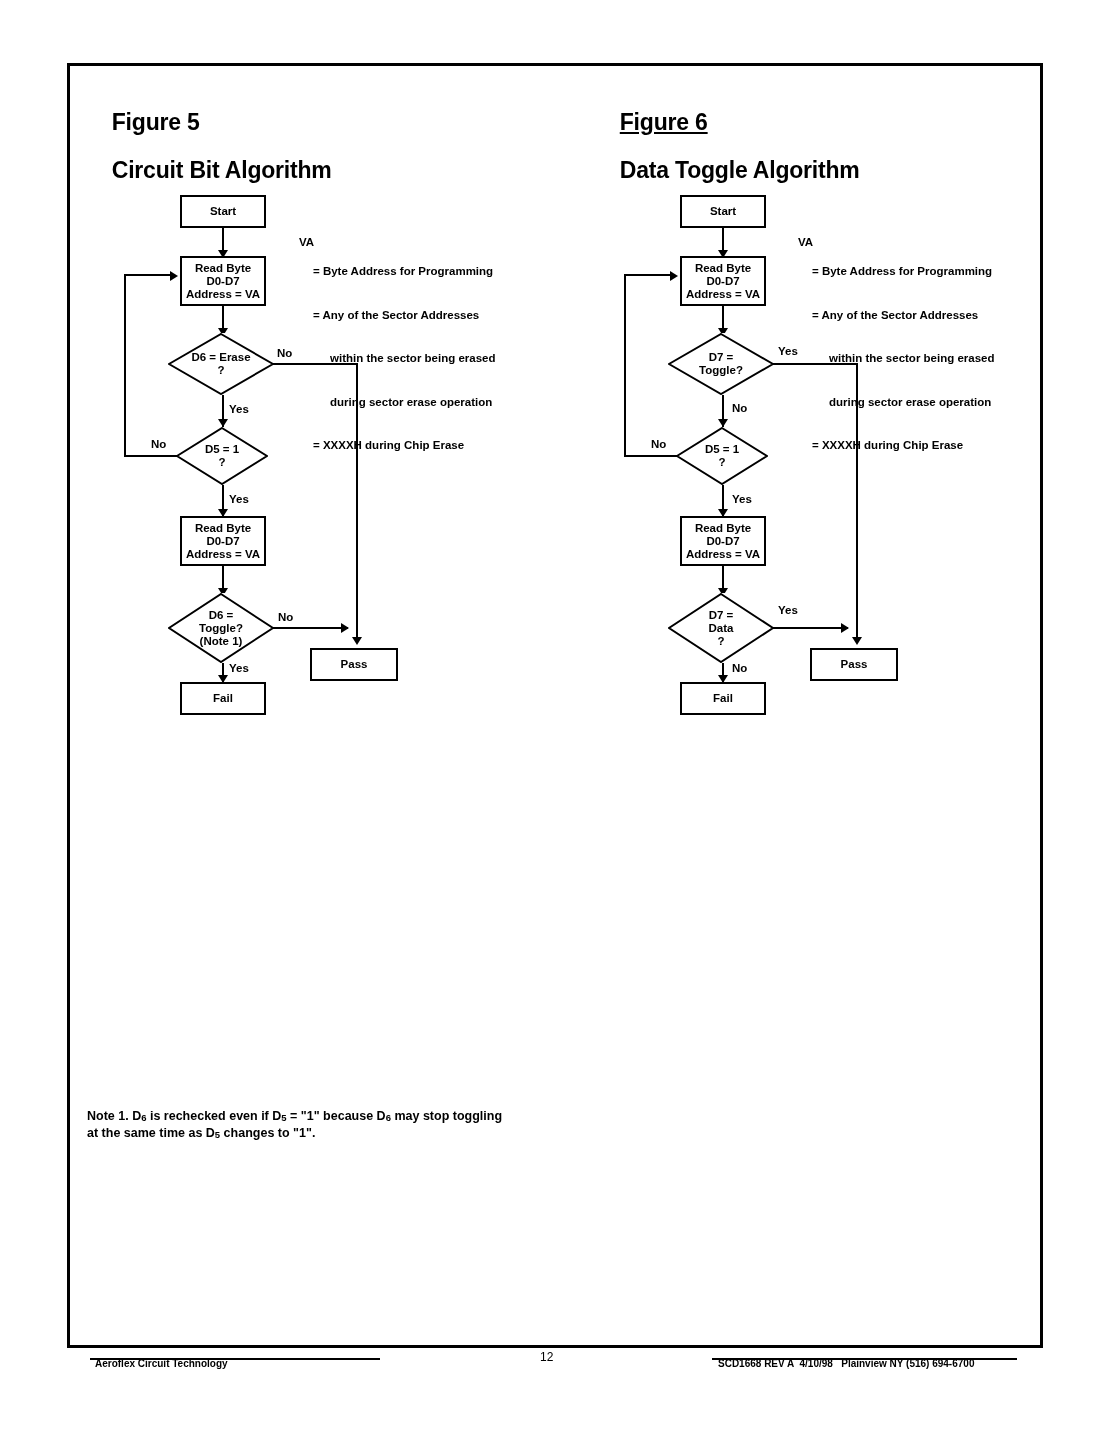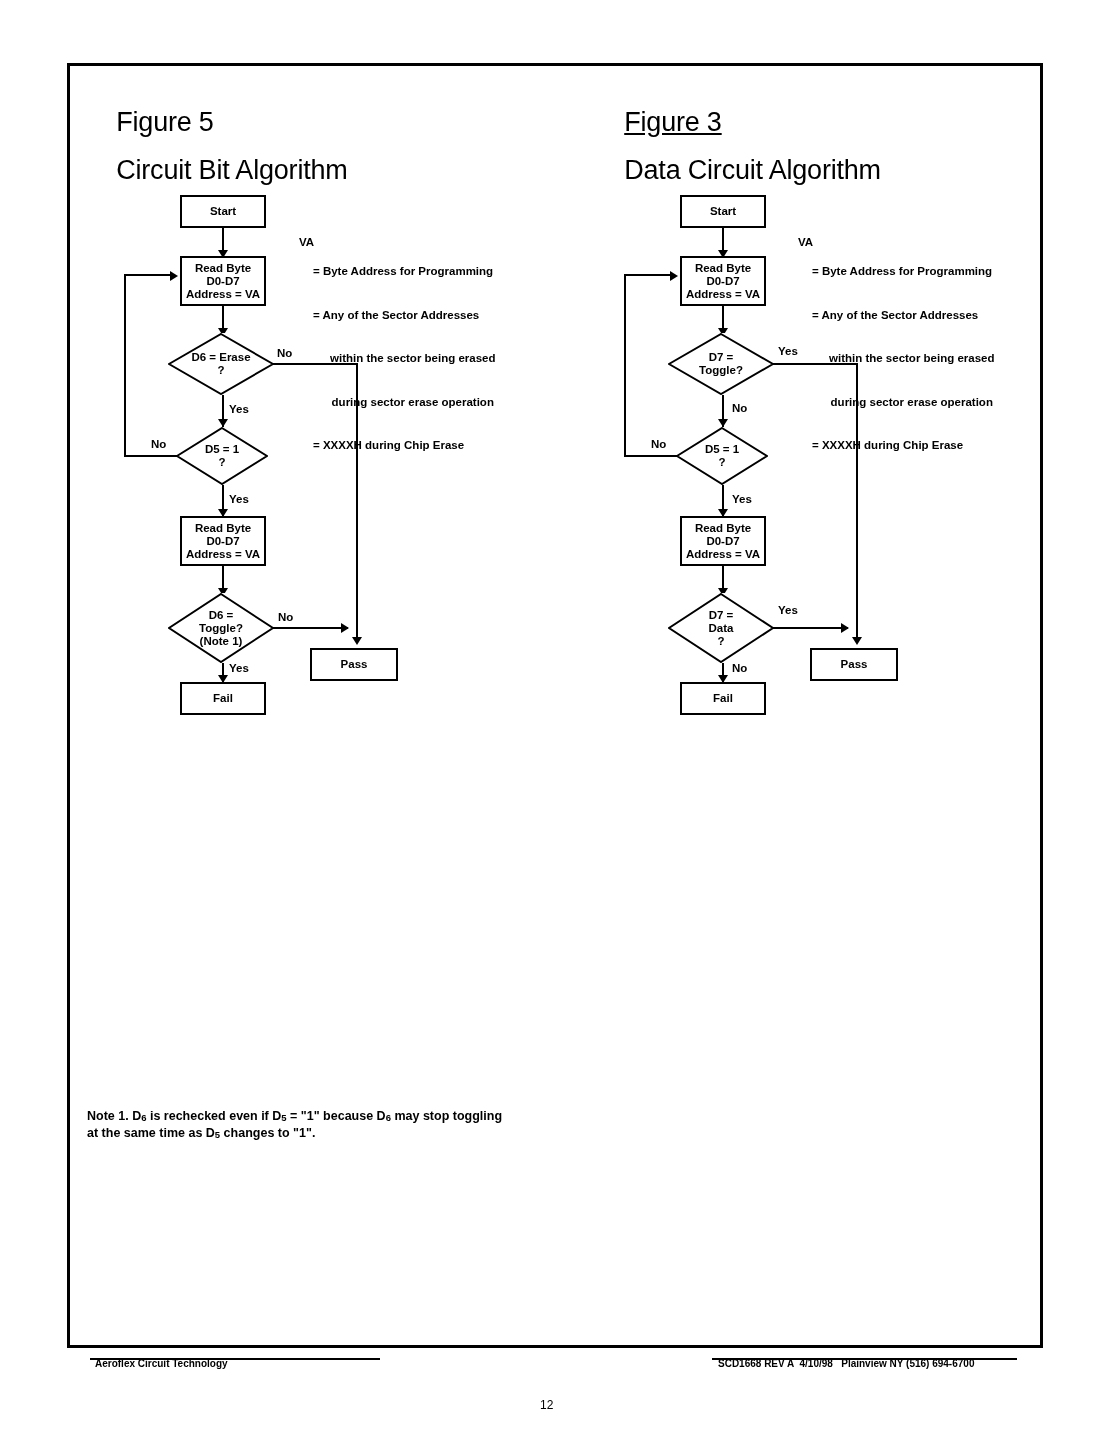--- a/index.html
+++ b/index.html
@@ -17,22 +17,22 @@
     position:absolute;left:67px;top:63px;
     width:976px;height:1285px;
     border:3px solid #000;
     box-sizing:border-box;
     background:#fff;
   }
 
   
   .fig-title{
     position:absolute;
-    font-weight:normal;
-    font-size:27px;
+    font-weight:bold;
+    font-size:23px;
     line-height:24px;
     letter-spacing:-0.2px;
     white-space:pre;
   }
   .fig-title .underlined{ text-decoration:underline; text-underline-offset:2px;}
 
   
   .chart{position:absolute;}
   .node-box{
     position:absolute;
@@ -77,21 +77,21 @@
     border-top:5px solid transparent;
     border-bottom:5px solid transparent;
     border-left:8px solid #000;
   }
 
   
   .legend{position:absolute;font-weight:bold;font-size:11.5px;line-height:14.5px;white-space:pre;}
   .legend .lg-key{position:absolute;left:0;top:0;margin-left:16px;}
   .legend .lg-lines{position:absolute;left:30px;top:0;}
   .legend .lg-row{display:block;white-space:pre;}
-  .legend .lg-ind{display:block;white-space:pre;padding-left:17px;text-align:center;}
+  .legend .lg-ind{display:block;white-space:pre;padding-left:17px;}
 
   
   .note{
     position:absolute;
     font-size:12.5px;line-height:16px;
     width:430px;
     font-weight:bold;
   }
   .note sub{font-size:9.5px;vertical-align:baseline;position:relative;top:1px;}
 
@@ -194,22 +194,22 @@
 
     <div class="line vline" style="left:222px;top:663px;height:20px;"></div>
     <div class="arrow-down" style="left:218px;top:675px;"></div>
     <div class="edge-label" style="left:229px;top:662px;">Yes</div>
 
     <div class="node-box" style="left:310px;top:648px;width:88px;height:33px;">Pass</div>
     <div class="node-box" style="left:180px;top:682px;width:86px;height:33px;">Fail</div>
   </div>
 
   <div class="fig-title" style="left:595px;top:86px;">
-    <span class="underlined">Figure 3</span><br>
-    <span>Data Circuit Algorithm</span>
+    <span class="underlined">Figure 6</span><br>
+    <span>Data Toggle Algorithm</span>
   </div>
 
   <div class="legend" style="left:782px;top:235px;">
     <span class="lg-key">VA</span>
     <span class="lg-lines">
       <span class="lg-row">= Byte Address for Programming</span>
       <span class="lg-row">= Any of the Sector Addresses</span>
       <span class="lg-ind">within the sector being erased</span>
       <span class="lg-ind">during sector erase operation</span>
       <span class="lg-row">= XXXXH during Chip Erase</span>
@@ -290,21 +290,21 @@
 
     <div class="node-box" style="left:810px;top:648px;width:88px;height:33px;">Pass</div>
     <div class="node-box" style="left:680px;top:682px;width:86px;height:33px;">Fail</div>
   </div>
 
   <div class="note" style="left:87px;top:1108px;width:420px;">
     <span>Note 1. D</span><sub>6</sub><span> is rechecked even if D</span><sub>5</sub><span> = "1" because D</span><sub>6</sub><span> may stop toggling at the same time as D</span><sub>5</sub><span> changes to "1".</span>
   </div>
 
 
-  <div class="page-num" style="left:540px;top:1350px;margin-top:48px;">12</div>
+  <div class="page-num" style="left:540px;top:1350px;">12</div>
 
   <div class="footer-rule" style="left:90px;top:1358px;width:290px;"></div>
   <div class="footer-text" style="left:95px;top:1358px;">Aeroflex Circuit Technology</div>
 
   <div class="footer-rule" style="left:712px;top:1358px;width:305px;"></div>
   <div class="footer-text" style="left:718px;top:1358px;">SCD1668 REV A  4/10/98   Plainview NY (516) 694-6700</div>
 
 </div>
 
 </body></html>

